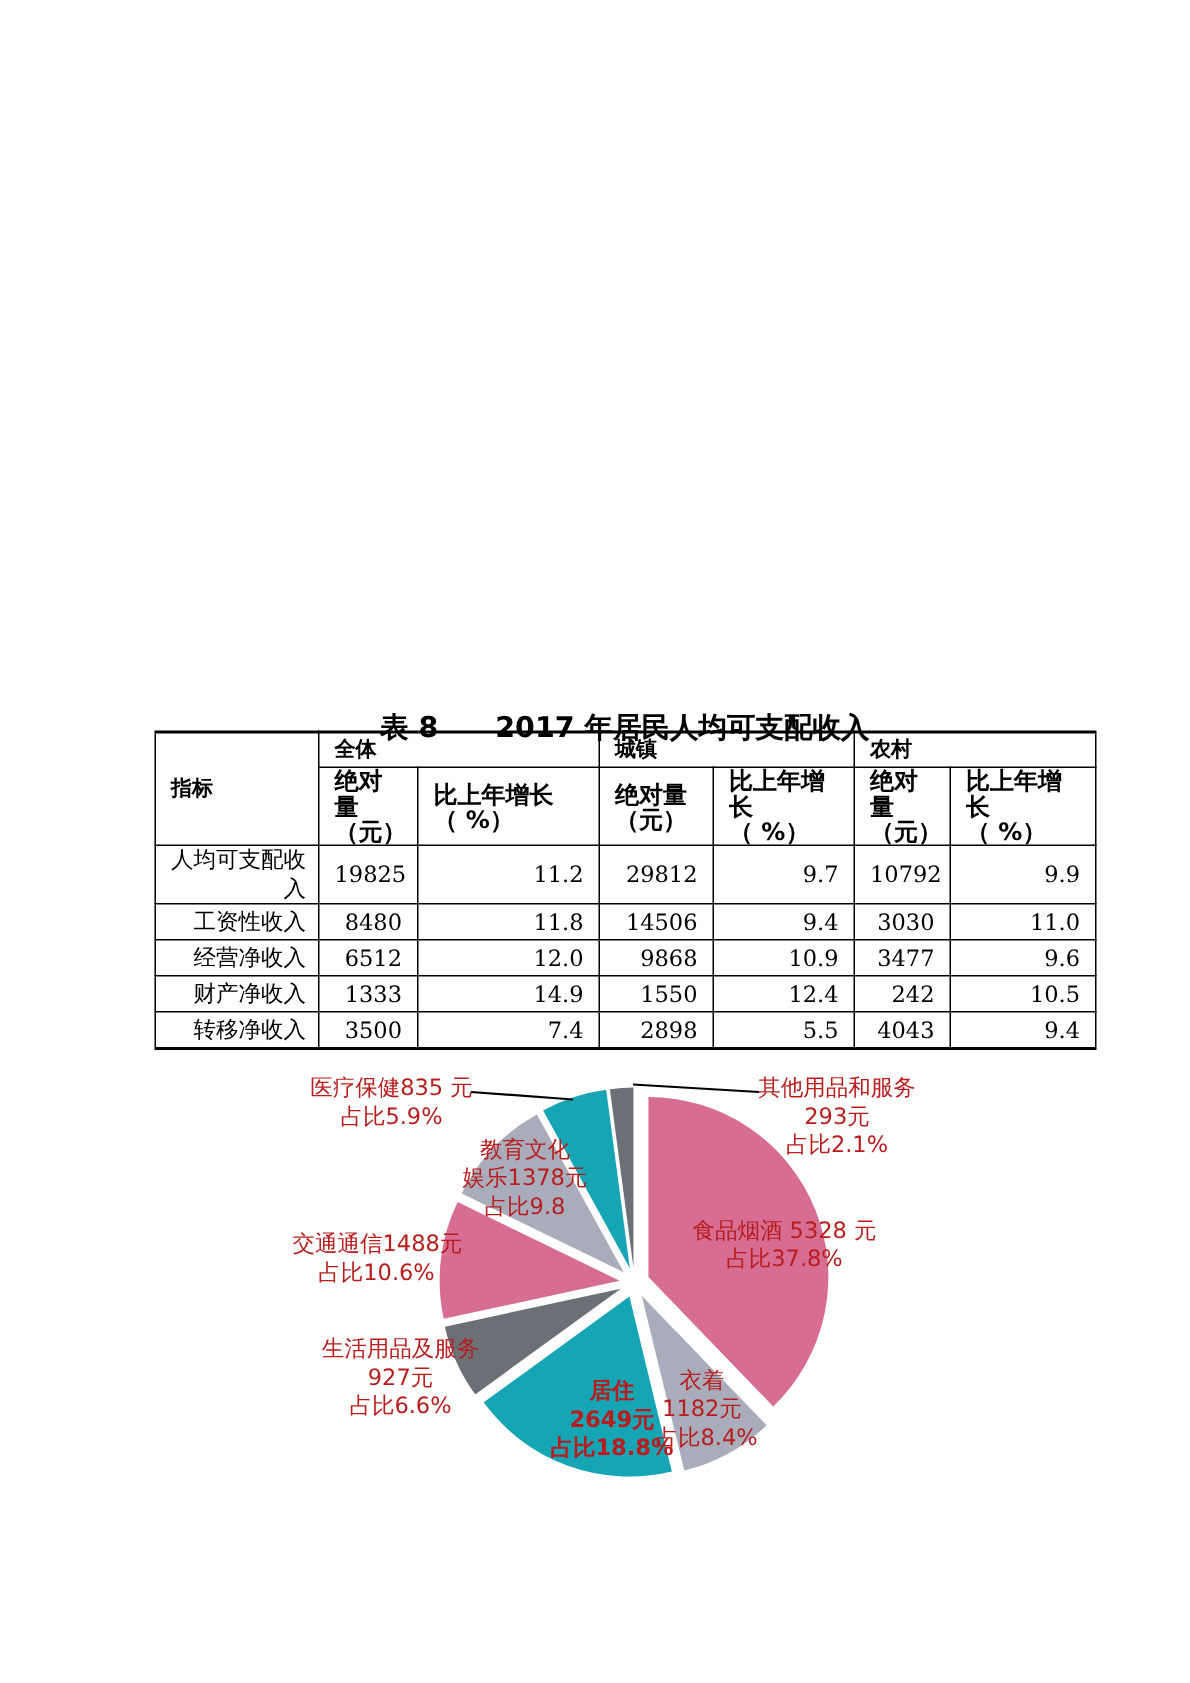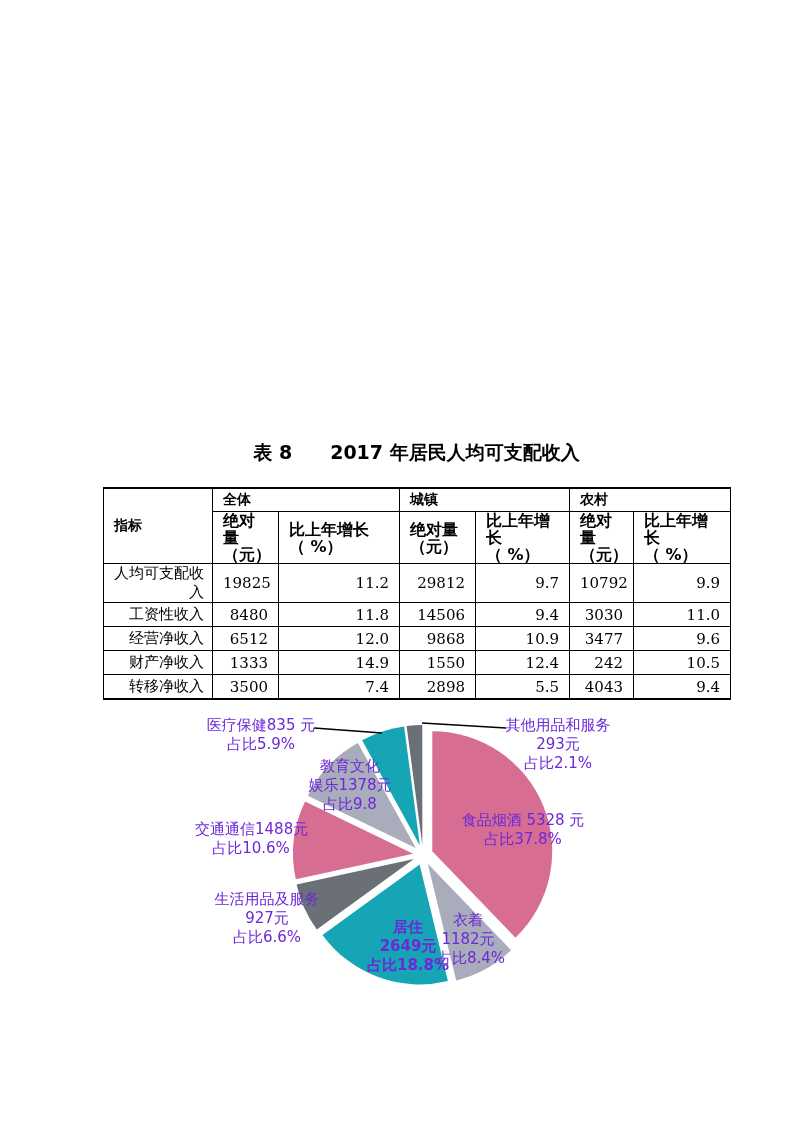--- a/index.html
+++ b/index.html
@@ -16,21 +16,21 @@
   }
   .p1 { top:141px; }
   .p2 { top:255px; text-indent:2em; }
 
   
   .sect-title {
     position:absolute; left:103px; width:627px; text-align:center;
     font-family:"DejaVu Sans","Liberation Sans",sans-serif;
     font-weight:bold; font-size:19px; color:#000;
   }
-  .table-title { top:440px; }
+  .table-title { top:472px; }
   .chart-title { top:674px; }
 
   
   table.t8 {
     position:absolute; left:103px; top:487px; width:627px;
     border-collapse:collapse; table-layout:fixed;
     font-size:15px; color:#000;
   }
   table.t8 th, table.t8 td { border:1px solid #000; padding:0 10px; overflow:hidden; }
   table.t8 { border-top:2px solid #000; border-bottom:2px solid #000; }
@@ -42,21 +42,21 @@
   }
   table.t8 td { height:23px; text-align:right; vertical-align:middle; }
   table.t8 td.ind { padding-right:8px; }
 
   
   .chart-area { position:absolute; left:100px; top:700px; width:640px; height:330px; }
   .chart-area svg { position:absolute; left:0; top:0; }
   .pie-label {
     position:absolute; text-align:center;
     font-family:"DejaVu Sans","Liberation Sans",sans-serif;
-    font-size:15px; line-height:19px; color:#6d28d9; white-space:nowrap;
+    font-size:15px; line-height:19px; color:#b91c1c; white-space:nowrap;
   }
   .pie-label-0 { left:353px; top:111px; width:140px; }
   .pie-label-1 { left:337px; top:211px; width:62px;  }
   .pie-label-2 { left:258px; top:218px; width:100px;font-weight:bold; }
   .pie-label-3 { left:110px; top:190px; width:114px; white-space:normal; }
   .pie-label-4 { left:95px;  top:120px; width:112px; }
   .pie-label-5 { left:198px; top:57px;  width:104px; }
   .pie-label-6 { left:105px; top:16px;  width:112px; }
   .pie-label-7 { left:403px; top:16px;  width:110px; }
 </style>

